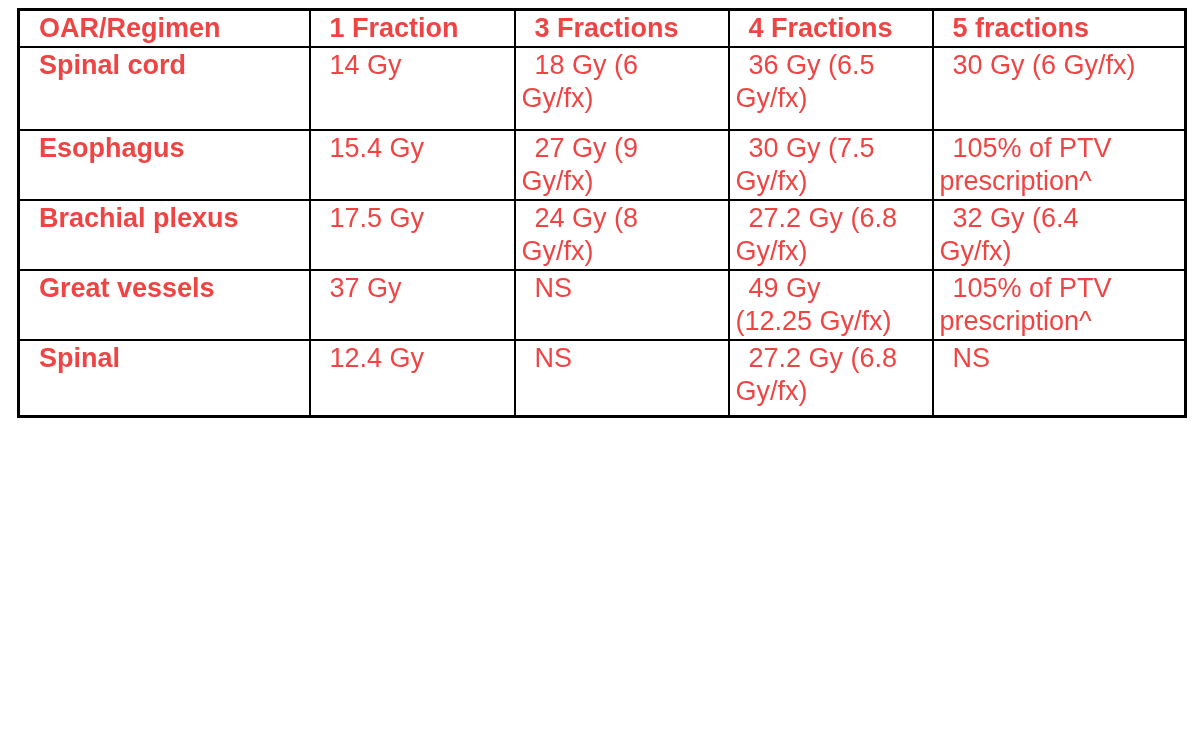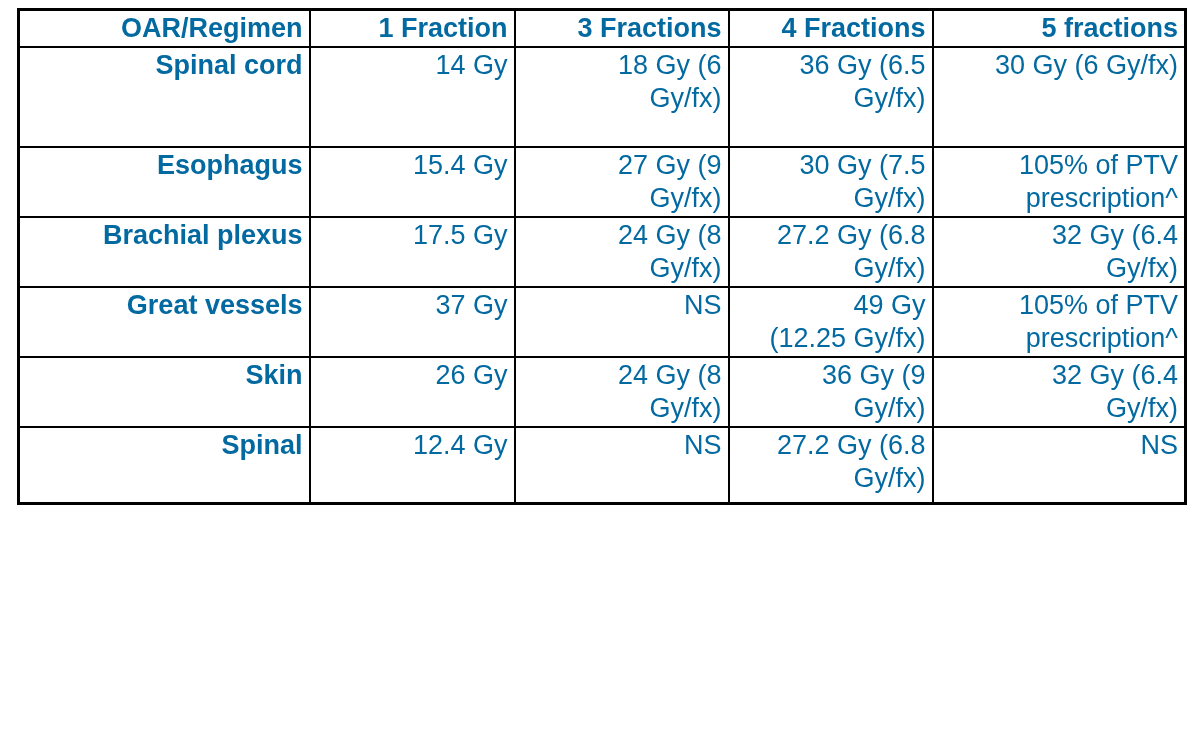--- a/index.html
+++ b/index.html
@@ -18,35 +18,35 @@
     left: 17px;
     top: 8px;
     border-collapse: collapse;
     table-layout: fixed;
     border: 3px solid #000000;
   }
   .oar-table th,
   .oar-table td {
     border: 2px solid #000000;
     vertical-align: top;
-    text-align: right;
+    text-align: left;
     padding: 1px 6px;
     font-size: 27px;
     line-height: 33px;
-    color: #0369a1;
+    color: #ef4444;
     white-space: pre-wrap;
     text-indent: 13px;
     overflow: hidden;
     font-weight: 400;
   }
   .oar-table thead tr { height: 34px; }
   .oar-table thead th { font-weight: 700; }
   .oar-table td.oar-cell { font-weight: 700; }
   .oar-table tbody tr { height: 67px; }
-  .oar-table tbody tr.row-tall { height: 100px; }
+  .oar-table tbody tr.row-tall { height: 83px; }
   .oar-table tbody tr.row-last { height: 76px; }
 </style>
 </head>
 <body>
 
 <table class="oar-table">
   <colgroup>
     <col style="width:291px">
     <col style="width:205px">
     <col style="width:214px">
@@ -94,30 +94,20 @@
     </tr>
     <tr>
       <td class="oar-cell">Great vessels</td>
       <td>37 Gy</td>
       <td>NS</td>
       <td>49 Gy
 (12.25 Gy/fx)</td>
       <td>105% of PTV
 prescription^</td>
     </tr>
-    <tr>
-      <td class="oar-cell">Skin</td>
-      <td>26 Gy</td>
-      <td>24 Gy (8
-Gy/fx)</td>
-      <td>36 Gy (9
-Gy/fx)</td>
-      <td>32 Gy (6.4
-Gy/fx)</td>
-    </tr>
     <tr class="row-last">
       <td class="oar-cell">Spinal</td>
       <td>12.4 Gy</td>
       <td>NS</td>
       <td>27.2 Gy (6.8
 Gy/fx)</td>
       <td>NS</td>
     </tr>
   </tbody>
 </table>

